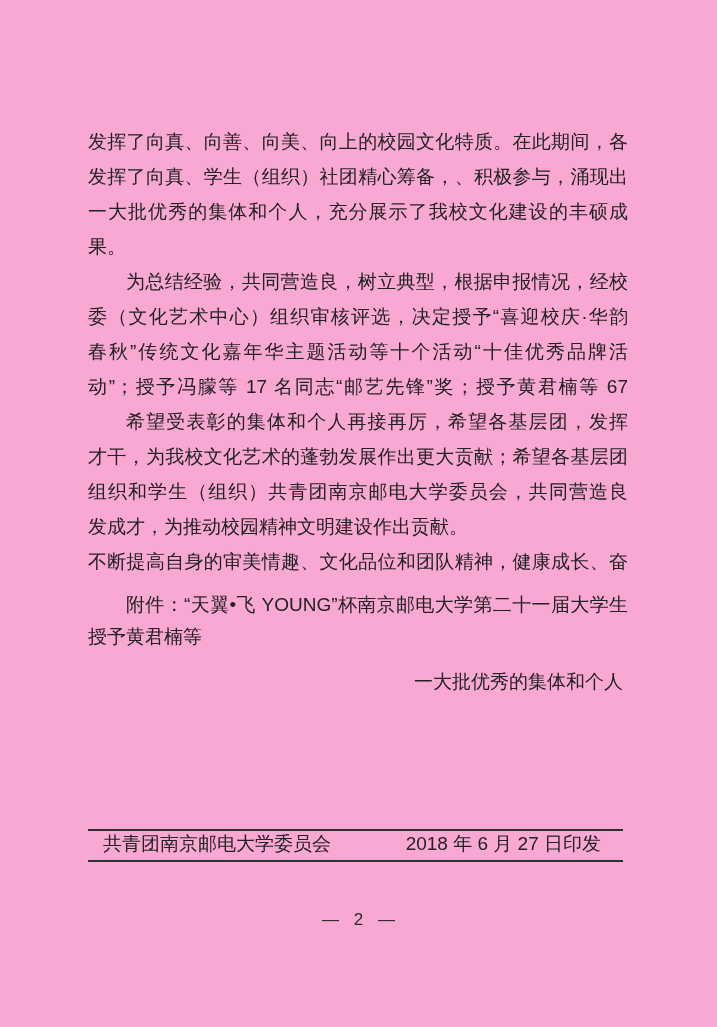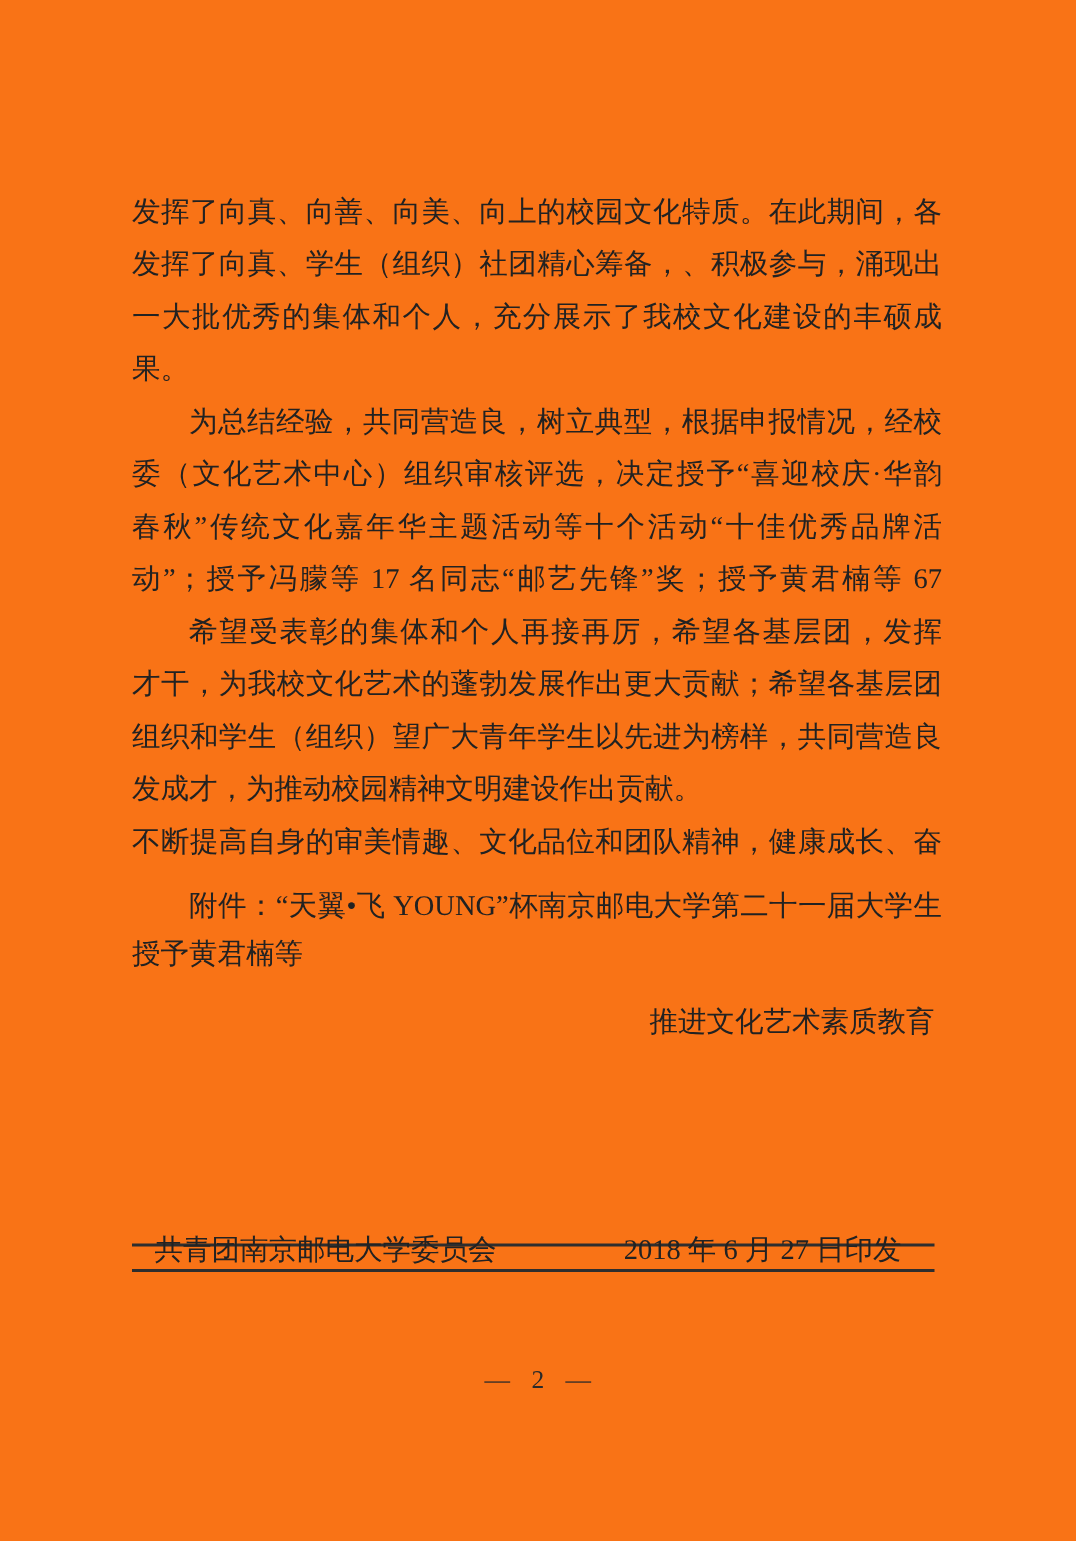--- a/index.html
+++ b/index.html
@@ -4,22 +4,22 @@
 <style>
   html, body {
     margin: 0;
     padding: 0;
     background: #ffffff;
   }
   .page {
     position: relative;
     width: 717px;
     height: 1027px;
-    background: #f97316;
-    font-family: Liberation Serif, serif;
+    background: #f9a8d4;
+    font-family: Liberation Sans, sans-serif;
     color: #222222;
     overflow: hidden;
   }
   .content {
     position: absolute;
     left: 88px;
     top: 124px;
     width: 540px;
   }
   .ln {
@@ -43,26 +43,26 @@
     line-height: 30px;
     height: 30px;
     text-align: right;
     padding-right: 5px;
   }
   .footer {
     position: absolute;
     left: 88px;
     top: 829px;
     width: 535px;
-    height: 19px;
+    height: 33px;
     box-sizing: border-box;
     border-top: 2px solid #2e2e2e;
     border-bottom: 2px solid #2e2e2e;
     display: flex;
-    align-items: flex-end;
+    align-items: flex-start;
     justify-content: space-between;
     padding: 0 22px 0 15px;
     font-size: 19px;
   }
   .pageno {
     position: absolute;
     top: 910px;
     left: 0;
     width: 100%;
     text-align: center;
@@ -79,30 +79,30 @@
     <div class="ln fill">发挥了向真、向善、向美、向上的校园文化特质。在此期间，各</div>
     <div class="ln fill">发挥了向真、学生（组织）社团精心筹备，、积极参与，涌现出了</div>
     <div class="ln fill">一大批优秀的集体和个人，充分展示了我校文化建设的丰硕成</div>
     <div class="ln last">果。</div>
     <div class="ln indent fill">为总结经验，共同营造良，树立典型，根据申报情况，经校团</div>
     <div class="ln fill">委（文化艺术中心）组织审核评选，决定授予“喜迎校庆·华韵</div>
     <div class="ln fill">春秋”传统文化嘉年华主题活动等十个活动“十佳优秀品牌活</div>
     <div class="ln fill">动”；授予冯朦等 17 名同志“邮艺先锋”奖；授予黄君楠等 67</div>
     <div class="ln indent fill">希望受表彰的集体和个人再接再厉，希望各基层团，发挥</div>
     <div class="ln fill">才干，为我校文化艺术的蓬勃发展作出更大贡献；希望各基层团</div>
-    <div class="ln fill">组织和学生（组织）望广大青年学生以先进为榜样，共同营造良</div>
+    <div class="ln fill">组织和学生（组织）共青团南京邮电大学委员会，共同营造良</div>
     <div class="ln last">发成才，为推动校园精神文明建设作出贡献。</div>
     <div class="ln fill">不断提高自身的审美情趣、文化品位和团队精神，健康成长、奋</div>
 
     <div class="attach">
       <div class="ln indent fill">附件：“天翼•飞 YOUNG”杯南京邮电大学第二十一届大学生文化</div>
       <div class="ln last">授予黄君楠等</div>
     </div>
 
-    <div class="date-line">推进文化艺术素质教育</div>
+    <div class="date-line">一大批优秀的集体和个人</div>
   </div>
 
   <div class="footer">
     <span>共青团南京邮电大学委员会</span>
     <span>2018 年 6 月 27 日印发</span>
   </div>
 
   <div class="pageno">— 2 —</div>
 </div>
 

